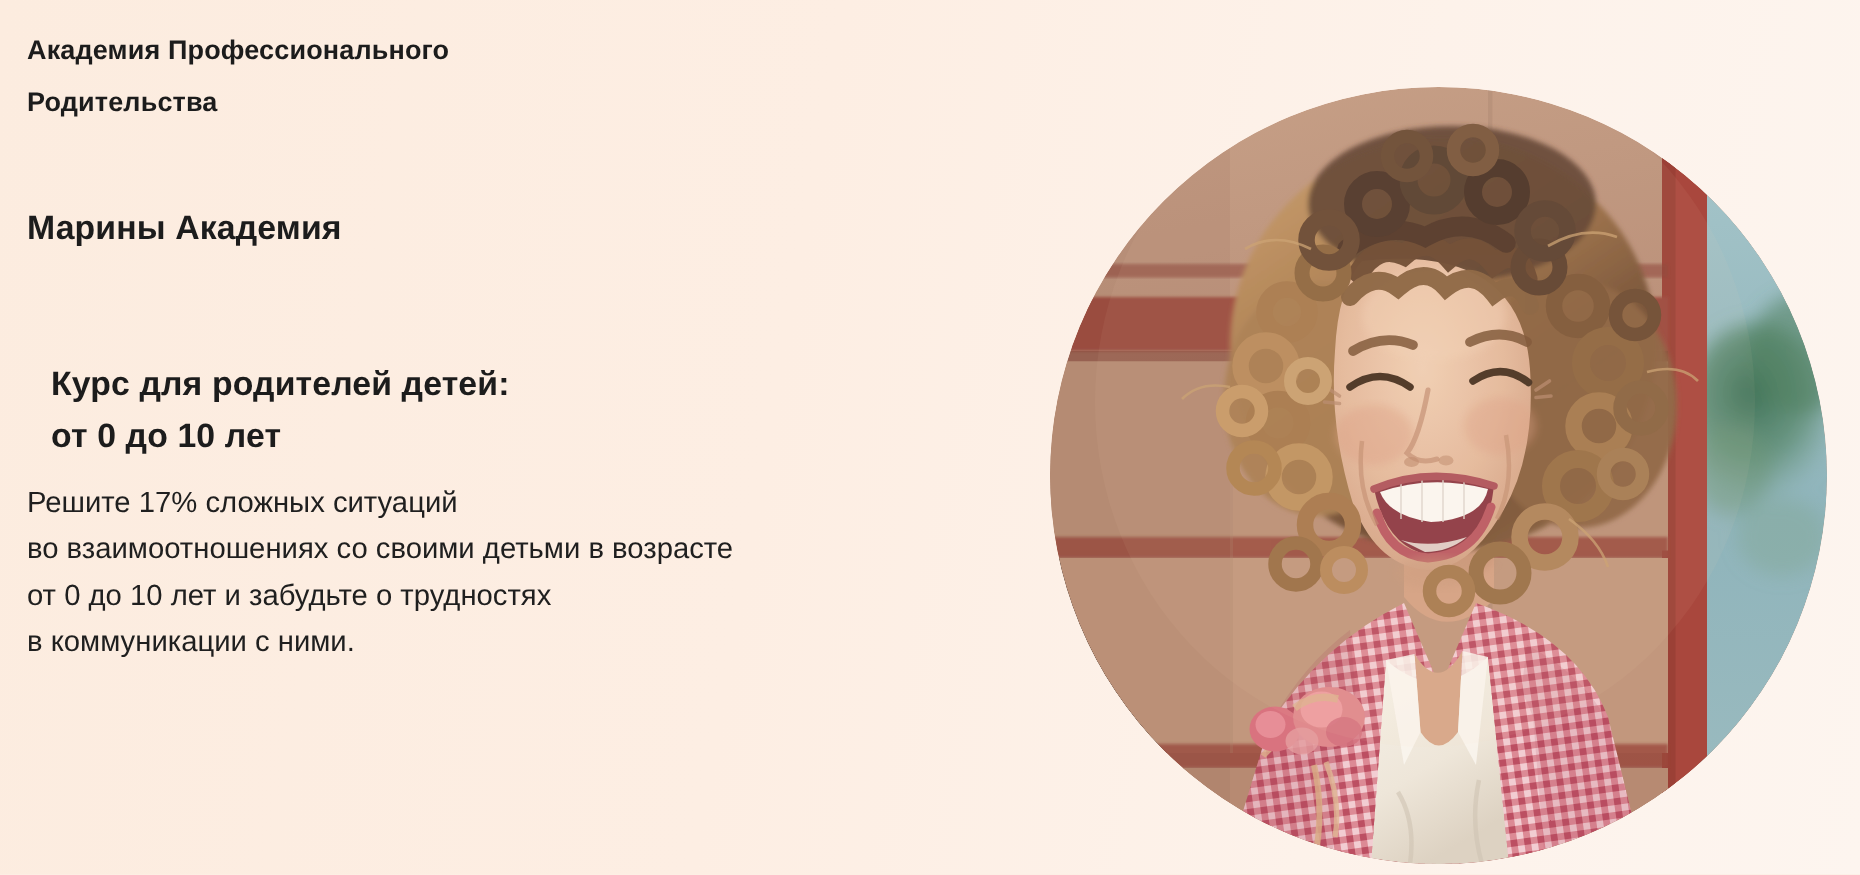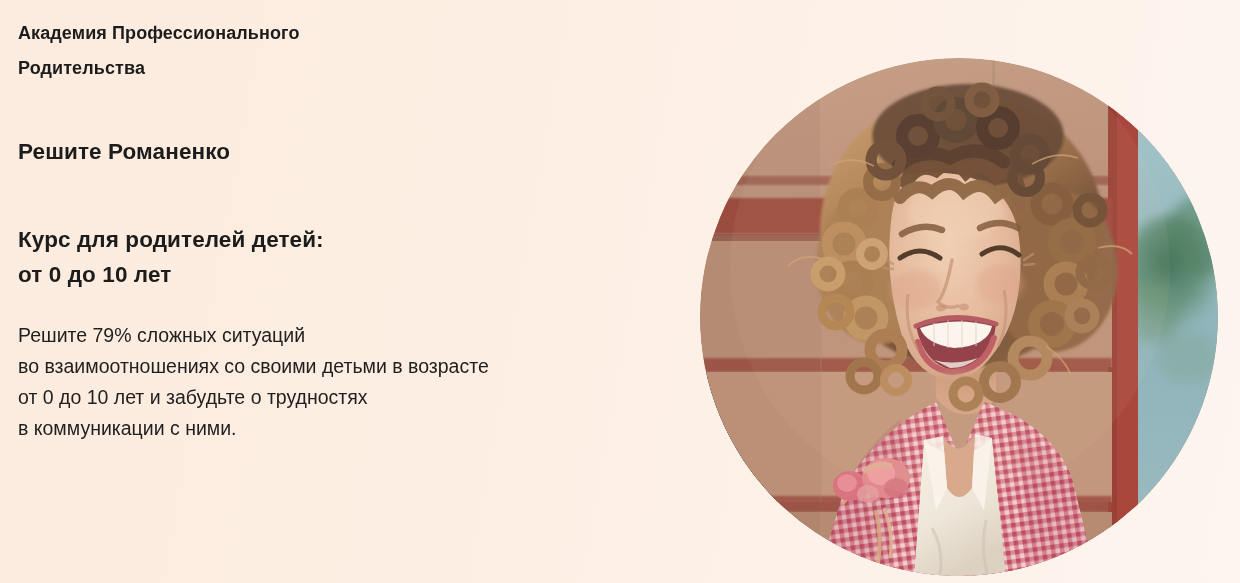--- a/index.html
+++ b/index.html
@@ -52,21 +52,21 @@
     font-weight: bold;
     line-height: 35px;
     letter-spacing: 0.1px;
     color: #1c1c1c;
   }
   .course-heading {
     position: absolute;
     left: 0;
     top: 222px;
     width: 600px;
-    margin: 0;
+    margin: 16px;
     font-size: 22.5px;
     font-weight: bold;
     line-height: 35px;
     letter-spacing: 0.1px;
     color: #1c1c1c;
     white-space: pre-line;
   }
   .course-description {
     position: absolute;
     left: 0;
@@ -97,26 +97,26 @@
 </style>
 </head>
 <body>
 
 <div class="promo-banner">
 
   <div class="copy-column">
     <h1 class="brand-title">Академия Профессионального
 Родительства</h1>
 
-    <h2 class="brand-author">Решите Романенко</h2>
+    <h2 class="brand-author">Марины Академия</h2>
 
     <h3 class="course-heading">Курс для родителей детей:
 от 0 до 10 лет</h3>
 
-    <p class="course-description">Решите 79% сложных ситуаций
+    <p class="course-description">Решите 17% сложных ситуаций
 во взаимоотношениях со своими детьми в возрасте
 от 0 до 10 лет и забудьте о трудностях
 в коммуникации с ними.</p>
   </div>
 
   <div class="portrait-wrap">
     <svg viewBox="0 0 518 518" xmlns="http://www.w3.org/2000/svg">
       <defs>
         <clipPath id="circleClip">
           <circle cx="259" cy="259" r="259"></circle>

